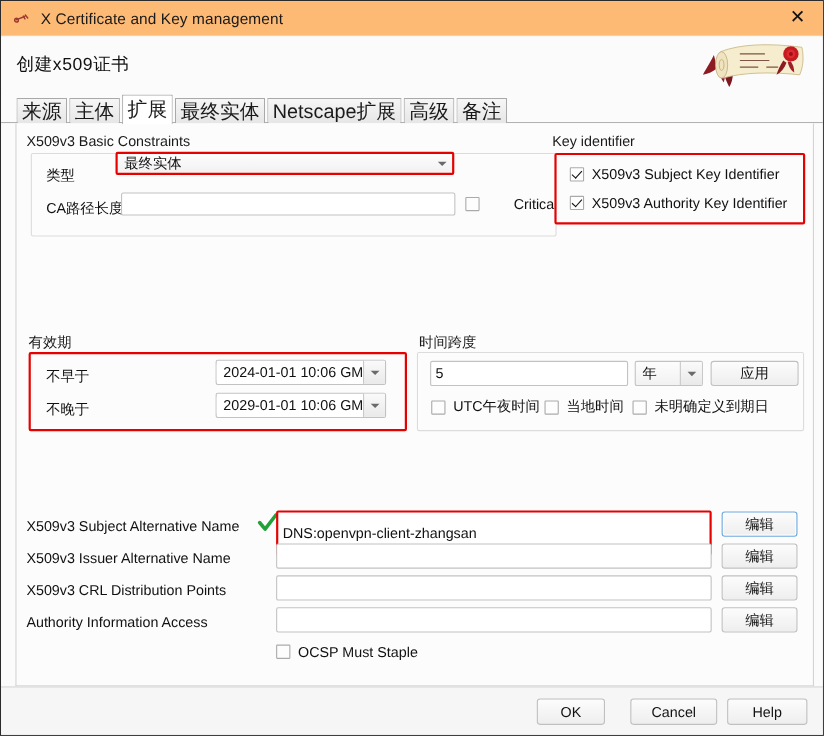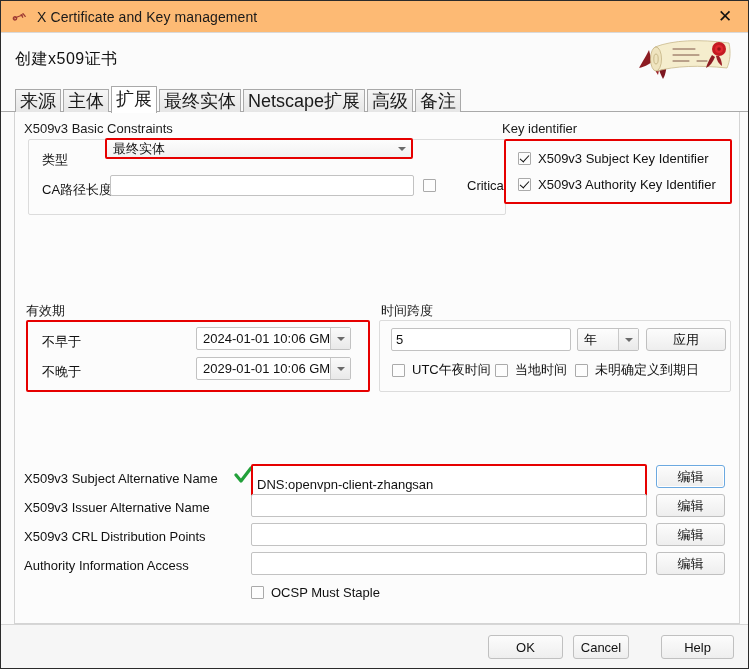--- a/index.html
+++ b/index.html
@@ -309,18 +309,18 @@
 
       <div class="cb" style="left:236px;top:473px;">
         <span class="cbbox"></span>
         <span class="cbl">OCSP Must Staple</span>
       </div>
 
     </div>
   </div>
 
   <div class="btnbar">
-    <div class="btn" style="left:487px;top:10px;width:75px;height:24px;">OK</div>
-    <div class="btn" style="left:572px;top:10px;width:56px;height:24px;">Cancel</div>
+    <div class="btn" style="left:487px;top:10px;width:62px;height:24px;">OK</div>
+    <div class="btn" style="left:572px;top:10px;width:79px;height:24px;">Cancel</div>
     <div class="btn" style="left:660px;top:10px;width:73px;height:24px;">Help</div>
   </div>
 
 </div>
 
 </body></html>

